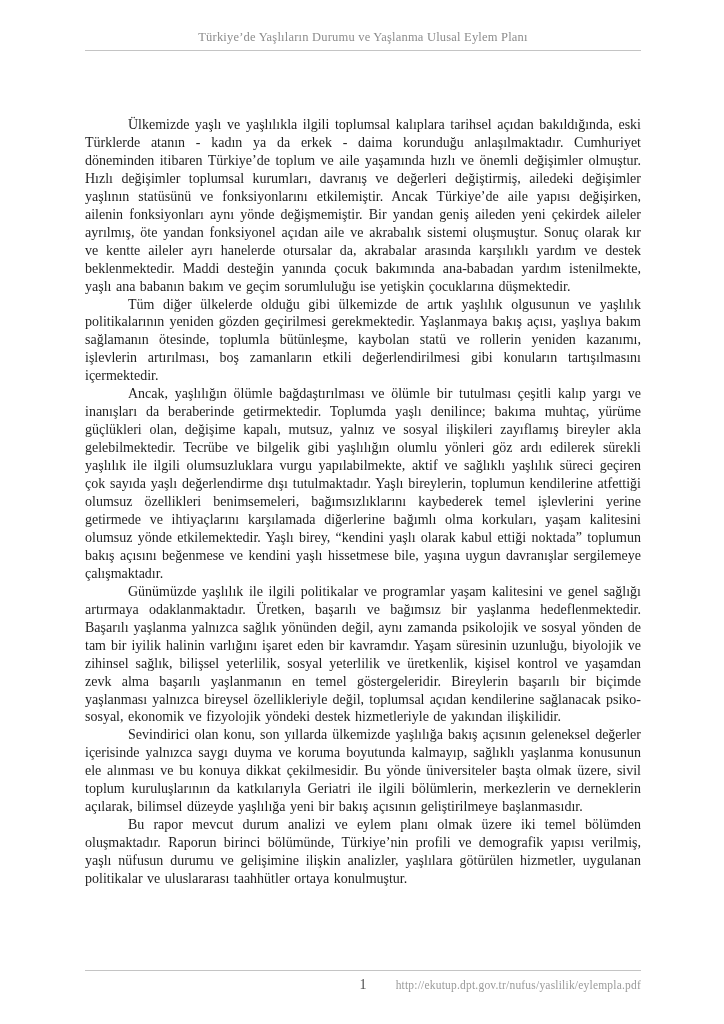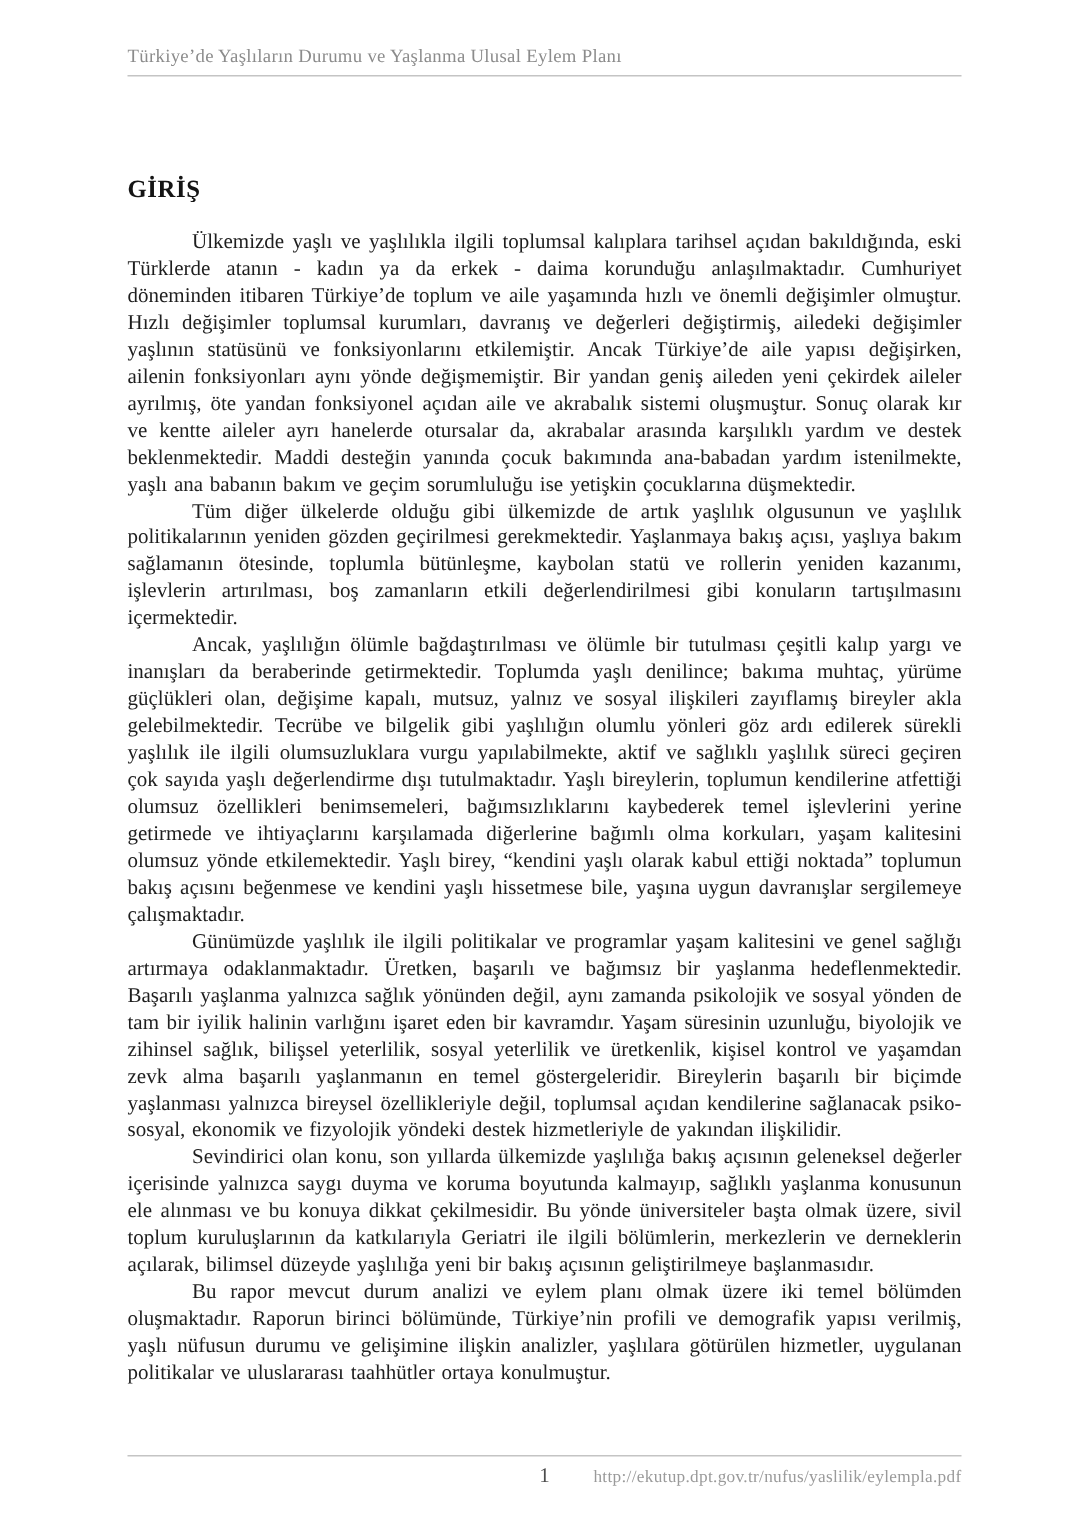--- a/index.html
+++ b/index.html
@@ -16,21 +16,21 @@
     font-family: "Liberation Serif", "DejaVu Serif", serif;
     color: #1e1e1e;
     overflow: hidden;
   }
   
   .header {
     position: absolute;
     top: 30px;
     left: 85px;
     width: 556px;
-    text-align: left;
+    text-align: center;
     font-size: 12.5px;
     letter-spacing: 0.2px;
     color: #8c8c8c;
     padding-bottom: 5px;
     border-bottom: 1px solid #c4c4c4;
   }
   
   .content {
     position: absolute;
     top: 116px;
@@ -82,21 +82,20 @@
 </head>
 <body>
 
 <div class="page">
 
   <div class="header">
     <span>Türkiye’de Yaşlıların Durumu ve Yaşlanma Ulusal Eylem Planı</span>
   </div>
 
   <div class="content">
-    <h1 class="section-title">GİRİŞ</h1>
 
     <p>Ülkemizde yaşlı ve yaşlılıkla ilgili toplumsal kalıplara tarihsel açıdan bakıldığında, eski Türklerde atanın - kadın ya da erkek - daima korunduğu anlaşılmaktadır. Cumhuriyet döneminden itibaren Türkiye’de toplum ve aile yaşamında hızlı ve önemli değişimler olmuştur. Hızlı değişimler toplumsal kurumları, davranış ve değerleri değiştirmiş, ailedeki değişimler yaşlının statüsünü ve fonksiyonlarını etkilemiştir. Ancak Türkiye’de aile yapısı değişirken, ailenin fonksiyonları aynı yönde değişmemiştir. Bir yandan geniş aileden yeni çekirdek aileler ayrılmış, öte yandan fonksiyonel açıdan aile ve akrabalık sistemi oluşmuştur. Sonuç olarak kır ve kentte aileler ayrı hanelerde otursalar da, akrabalar arasında karşılıklı yardım ve destek beklenmektedir. Maddi desteğin yanında çocuk bakımında ana-babadan yardım istenilmekte, yaşlı ana babanın bakım ve geçim sorumluluğu ise yetişkin çocuklarına düşmektedir.</p>
     <p>Tüm diğer ülkelerde olduğu gibi ülkemizde de artık yaşlılık olgusunun ve yaşlılık politikalarının yeniden gözden geçirilmesi gerekmektedir. Yaşlanmaya bakış açısı, yaşlıya bakım sağlamanın ötesinde, toplumla bütünleşme, kaybolan statü ve rollerin yeniden kazanımı, işlevlerin artırılması, boş zamanların etkili değerlendirilmesi gibi konuların tartışılmasını içermektedir.</p>
     <p>Ancak, yaşlılığın ölümle bağdaştırılması ve ölümle bir tutulması çeşitli kalıp yargı ve inanışları da beraberinde getirmektedir. Toplumda yaşlı denilince; bakıma muhtaç, yürüme güçlükleri olan, değişime kapalı, mutsuz, yalnız ve sosyal ilişkileri zayıflamış bireyler akla gelebilmektedir. Tecrübe ve bilgelik gibi yaşlılığın olumlu yönleri göz ardı edilerek sürekli yaşlılık ile ilgili olumsuzluklara vurgu yapılabilmekte, aktif ve sağlıklı yaşlılık süreci geçiren çok sayıda yaşlı değerlendirme dışı tutulmaktadır. Yaşlı bireylerin, toplumun kendilerine atfettiği olumsuz özellikleri benimsemeleri, bağımsızlıklarını kaybederek temel işlevlerini yerine getirmede ve ihtiyaçlarını karşılamada diğerlerine bağımlı olma korkuları, yaşam kalitesini olumsuz yönde etkilemektedir. Yaşlı birey, “kendini yaşlı olarak kabul ettiği noktada” toplumun bakış açısını beğenmese ve kendini yaşlı hissetmese bile, yaşına uygun davranışlar sergilemeye çalışmaktadır.</p>
     <p>Günümüzde yaşlılık ile ilgili politikalar ve programlar yaşam kalitesini ve genel sağlığı artırmaya odaklanmaktadır. Üretken, başarılı ve bağımsız bir yaşlanma hedeflenmektedir. Başarılı yaşlanma yalnızca sağlık yönünden değil, aynı zamanda psikolojik ve sosyal yönden de tam bir iyilik halinin varlığını işaret eden bir kavramdır. Yaşam süresinin uzunluğu, biyolojik ve zihinsel sağlık, bilişsel yeterlilik, sosyal yeterlilik ve üretkenlik, kişisel kontrol ve yaşamdan zevk alma başarılı yaşlanmanın en temel göstergeleridir. Bireylerin başarılı bir biçimde yaşlanması yalnızca bireysel özellikleriyle değil, toplumsal açıdan kendilerine sağlanacak psiko-sosyal, ekonomik ve fizyolojik yöndeki destek hizmetleriyle de yakından ilişkilidir.</p>
     <p>Sevindirici olan konu, son yıllarda ülkemizde yaşlılığa bakış açısının geleneksel değerler içerisinde yalnızca saygı duyma ve koruma boyutunda kalmayıp, sağlıklı yaşlanma konusunun ele alınması ve bu konuya dikkat çekilmesidir. Bu yönde üniversiteler başta olmak üzere, sivil toplum kuruluşlarının da katkılarıyla Geriatri ile ilgili bölümlerin, merkezlerin ve derneklerin açılarak, bilimsel düzeyde yaşlılığa yeni bir bakış açısının geliştirilmeye başlanmasıdır.</p>
     <p>Bu rapor mevcut durum analizi ve eylem planı olmak üzere iki temel bölümden oluşmaktadır. Raporun birinci bölümünde, Türkiye’nin profili ve demografik yapısı verilmiş, yaşlı nüfusun durumu ve gelişimine ilişkin analizler, yaşlılara götürülen hizmetler, uygulanan politikalar ve uluslararası taahhütler ortaya konulmuştur.</p>
   </div>
 
   <div class="footer">

